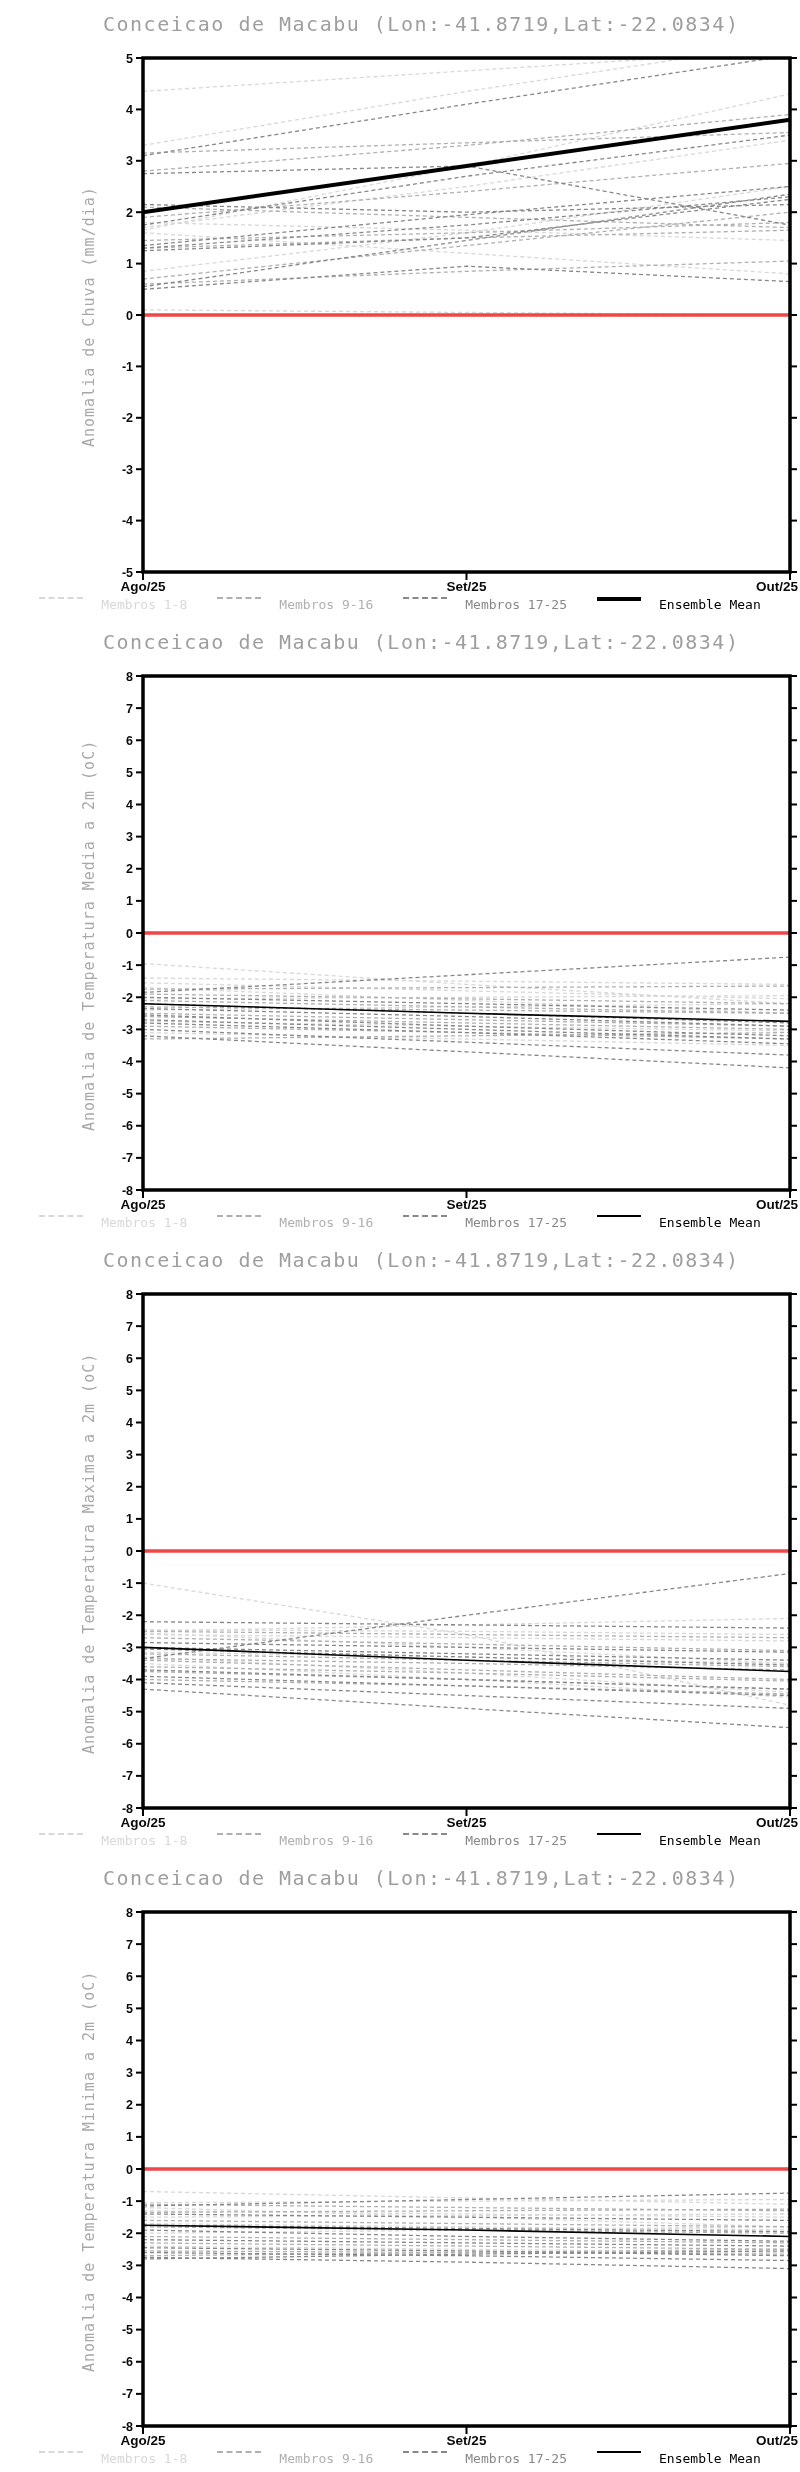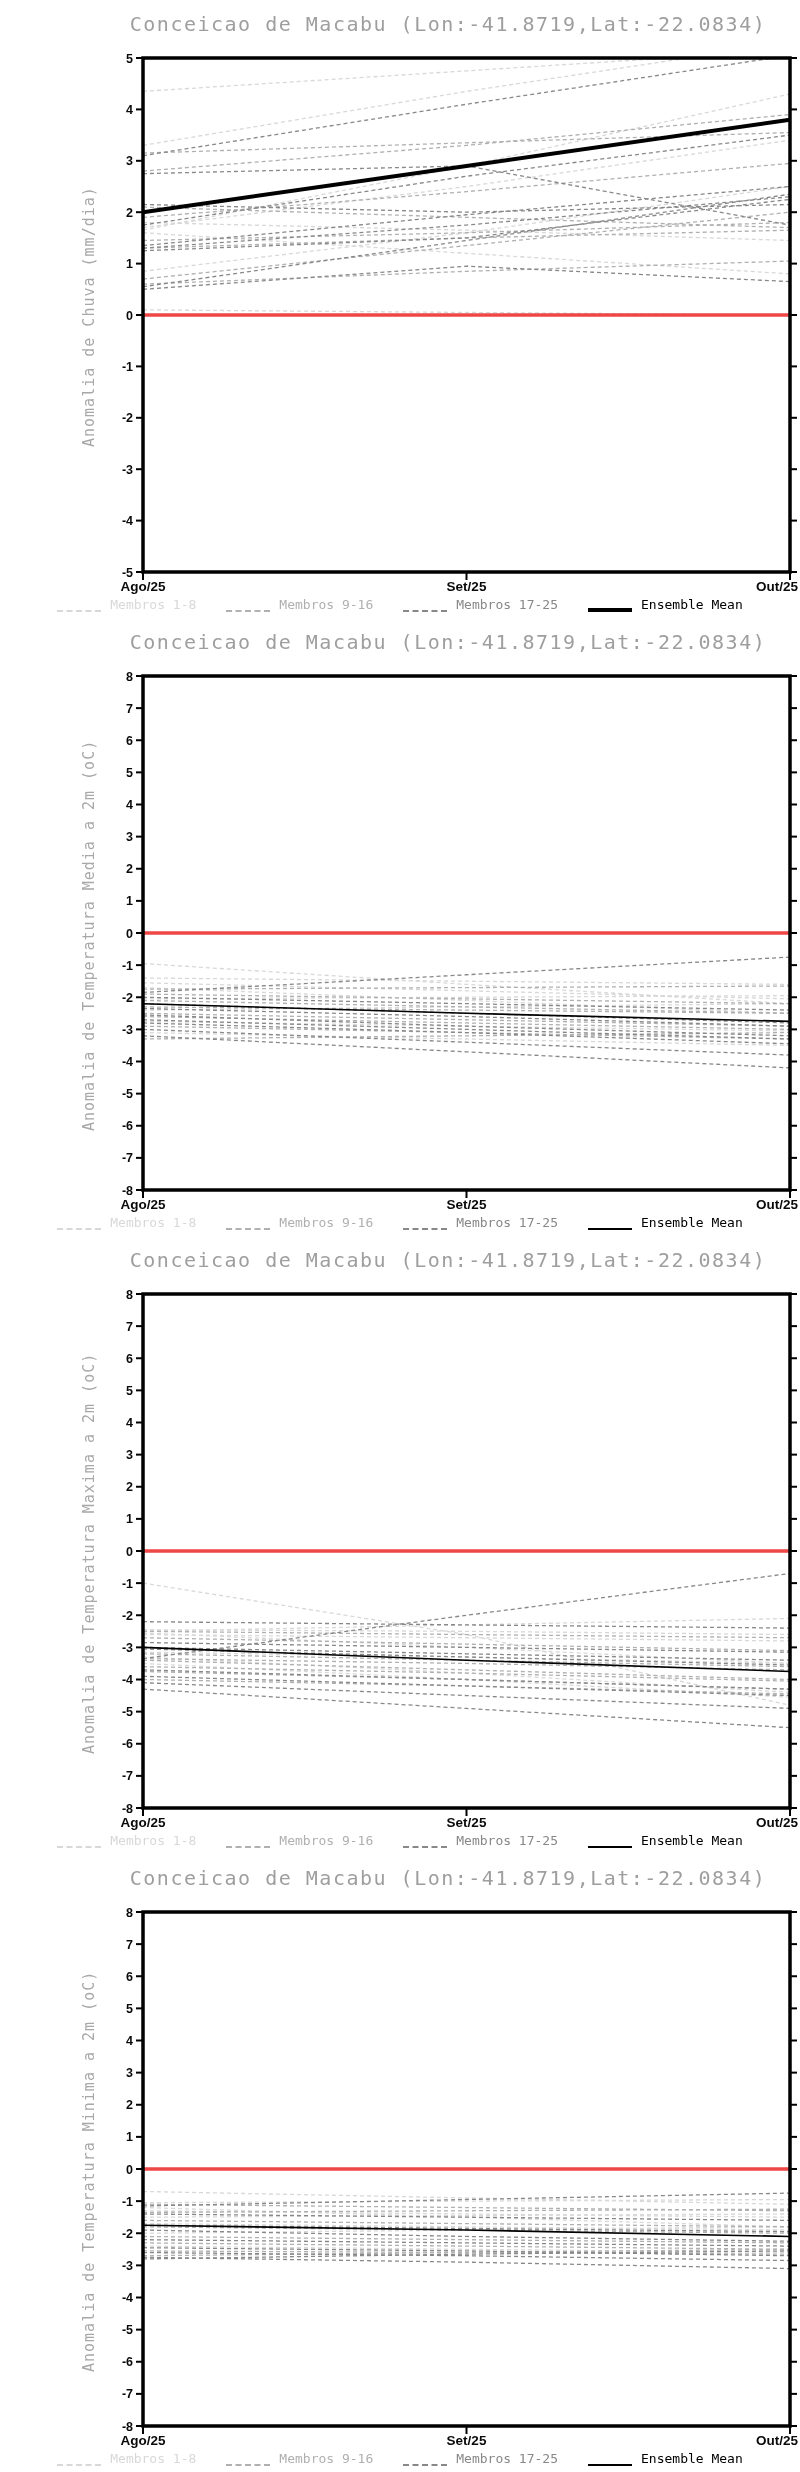--- a/index.html
+++ b/index.html
@@ -9,21 +9,21 @@
     width: 800px;
     height: 618px;
     background: #ffffff;
     overflow: hidden;
   }
   .chart-title {
     position: absolute;
     top: 12px;
     left: 103px;
     width: 690px;
-    text-align: center;
+    text-align: left;
     font-family: "DejaVu Sans Mono", monospace;
     font-size: 20px;
     letter-spacing: 1.5px;
     color: #9e9e9e;
     white-space: nowrap;
   }
   .y-axis-label {
     position: absolute;
     left: 78px;
     top: 60px;
@@ -53,21 +53,21 @@
     left: 0;
     width: 800px;
     display: flex;
     justify-content: center;
     align-items: center;
     gap: 30px;
     font-family: "DejaVu Sans Mono", monospace;
     font-size: 13px;
     white-space: nowrap;
   }
-  .legend-item { display: inline-flex; align-items: flex-end; gap: 9px; }
+  .legend-item { display: inline-flex; align-items: flex-start; gap: 18px; }
   .legend-sample { display: inline-block; width: 44px; height: 0; }
 </style>
 </head>
 <body>
 
 <section class="chart-block">
   <div class="chart-title">Conceicao de Macabu (Lon:-41.8719,Lat:-22.0834)</div>
   <div class="y-axis-label">Anomalia de Chuva (mm/dia)</div>
   <svg class="plot" width="800" height="618">
       <defs>

